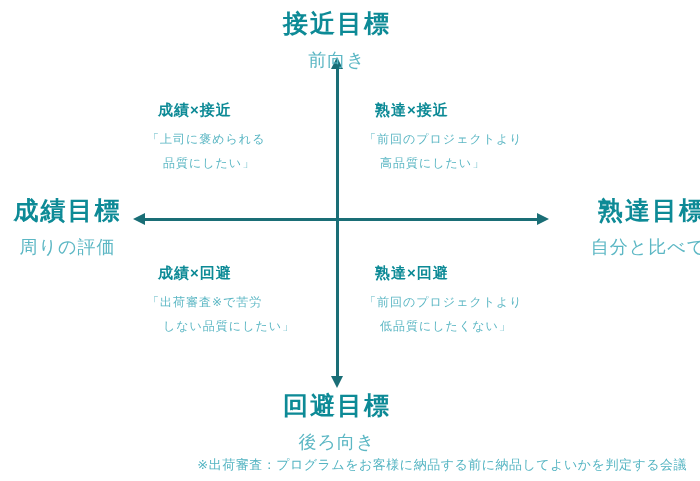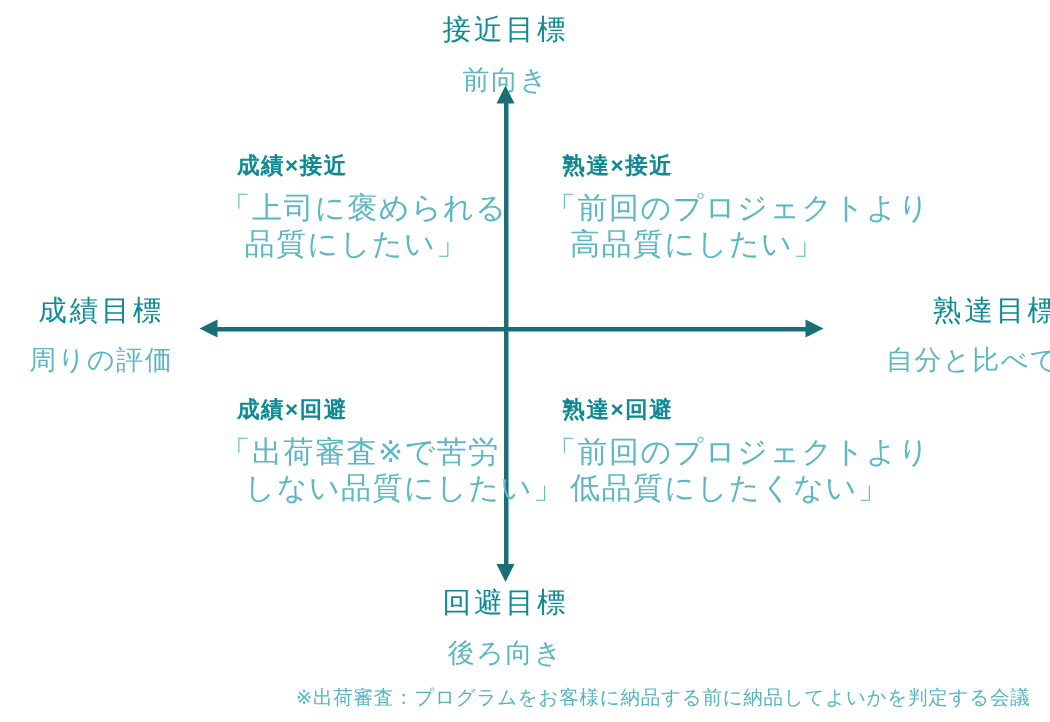--- a/index.html
+++ b/index.html
@@ -42,22 +42,22 @@
     left: 537px; top: 213px;
     border-top: 6.5px solid transparent;
     border-bottom: 6.5px solid transparent;
     border-left: 12px solid var(--axis, #1a6e76);
   }
 
   
   .axis-label { position: absolute; }
   .axis-title {
     display: block;
-    font-size: 19px;
-    font-weight: normal;
+    font-size: 25px;
+    font-weight: bold;
     letter-spacing: 2px;
     color: var(--heading, #0d8a96);
   }
   .axis-subtitle {
     display: block;
     font-size: 18px;
     letter-spacing: 1px;
     margin-top: 8px;
     color: var(--body, #5cb7c4);
   }
@@ -76,21 +76,21 @@
     display: block;
     margin-left: 11px;
     margin-bottom: 7px;
     font-size: 15px;
     font-weight: bold;
     letter-spacing: 1px;
     color: var(--heading, #0d8a96);
   }
   .q-line {
     display: block;
-    font-size: 20px;
+    font-size: 12px;
     letter-spacing: 1px;
     line-height: 24px;
     color: var(--body, #5cb7c4);
   }
   .q-line.indent { margin-left: 16px; }
 
   
   .footnote {
     position: absolute;
     right: 13px;

